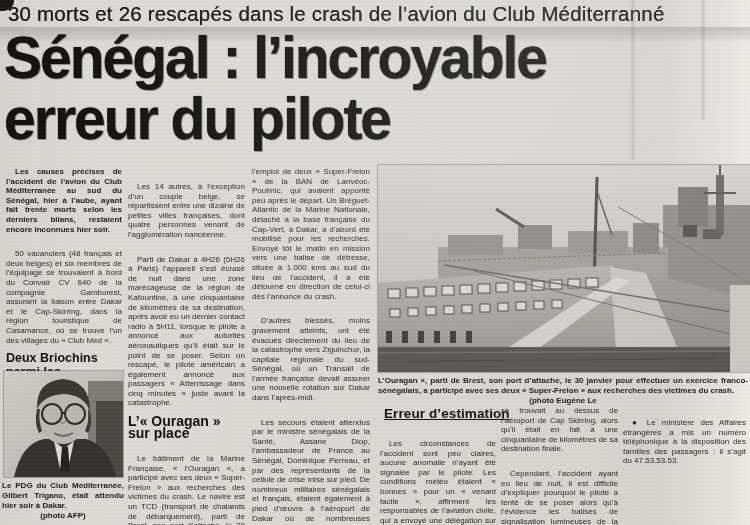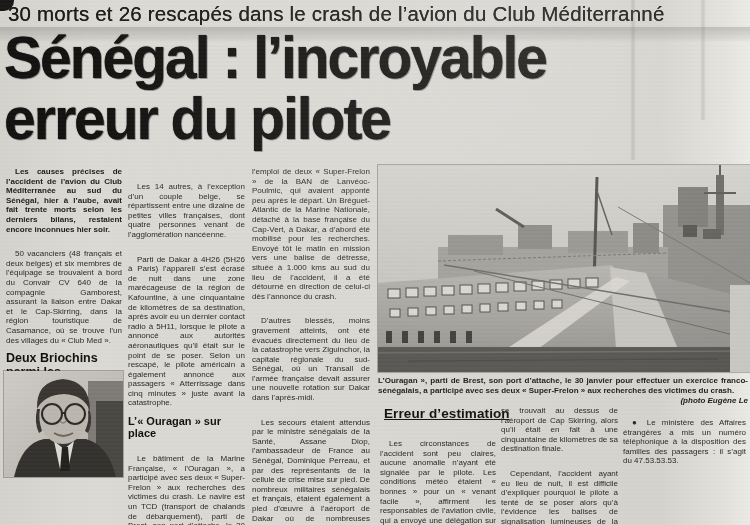--- a/index.html
+++ b/index.html
@@ -48,29 +48,29 @@
   .hl2{top:88px;}
   .col{position:absolute;text-align:justify;font-size:8px;line-height:9.6px;color:#2b2a27;}
   .col p{margin:0 0 7px 0;}
   .col p.ind{text-indent:9px;margin-top:15px;}
   .lead{font-weight:bold;color:#1c1b19;text-indent:9px;}
   .subhead{
     font-weight:bold;color:#121110;font-size:12.5px;line-height:13.5px;
     text-align:left;margin:3px 0 5px 0;
   }
   .subhead2{
-    font-weight:bold;color:#121110;font-size:11px;line-height:12px;
+    font-weight:bold;color:#121110;font-size:14px;line-height:12px;
     text-align:left;margin:2px 0 4px 0;
   }
   .photo-frame{position:absolute;overflow:hidden;box-shadow:0 0 0 1px rgba(60,58,55,.35);}
   .caption{
     position:absolute;font-weight:bold;font-size:8px;line-height:10px;
     color:#1c1b19;text-align:justify;
   }
-  .credit{display:block;text-align:right;font-weight:bold;font-style:italic;}
+  .credit{display:block;text-align:center;font-weight:bold;}
   .bhead{
     position:absolute;font-weight:bold;font-size:13.5px;color:#131210;margin:0;
     letter-spacing:.1px;
   }
 </style>
 </head>
 <body>
 
 <div class="page">
 
@@ -79,21 +79,21 @@
   <div class="kicker">30 morts et 26 rescapés dans le crash de l’avion du Club Méditerranné</div>
 
   <div class="scan-band"></div>
   <div class="crease" style="left:630px;"></div>
   <div class="crease" style="left:700px;height:120px;"></div>
 
   <h1 class="headline hl1">Sénégal : l’incroyable</h1>
   <h1 class="headline hl2">erreur du pilote</h1>
 
   <div class="col" style="left:6px;top:167px;width:116px;">
-    <p class="lead">Les causes précises de l’accident de l’avion du Club Méditerranée au sud du Sénégal, hier à l’aube, avait fait trente morts selon les derniers bilans, restaient encore inconnues hier soir.</p>
+    <p class="lead">Les causes précises de l’accident de l’avion du Club Méditerranée au sud du Sénégal, hier à l’aube, ayant fait trente morts selon les derniers bilans, restaient encore inconnues hier soir.</p>
     <p class="ind">50 vacanciers (48 français et deux belges) et six membres de l’équipage se trouvaient à bord du Convair CV 640 de la compagnie Gamborest, assurant la liaison entre Dakar et le Cap-Skirring, dans la région touristique de Casamance, où se trouve l’un des villages du « Club Med ».</p>
     <div class="subhead">
       <span>Deux Briochins</span><br>
       <span>parmi les passagers</span>
     </div>
     <p>28 passagers étaient originaires de la région parisienne. Deux sont domiciliés à Lille, 2 à Saint-Brieuc, 2 à Orléans et 2 à Oyonnax (Ain).</p>
   </div>
 
   <div class="photo-frame" style="left:4px;top:371px;width:119px;height:106px;">
     <svg width="119" height="106" viewBox="0 0 119 106">
@@ -113,20 +113,24 @@
       <path d="M33,38 Q32,10 59,8 Q86,10 86,40 Q80,24 60,23 Q40,24 33,38 Z" fill="#3a3733"></path>
       <path d="M33,38 Q30,52 35,62 L38,60 Q34,48 36,38 Z" fill="#3a3733"></path>
       <path d="M86,40 Q89,52 84,62 L81,60 Q86,48 84,40 Z" fill="#3a3733"></path>
       <circle cx="48" cy="43" r="10" fill="none" stroke="#2c2a27" stroke-width="2"></circle>
       <circle cx="71" cy="43" r="10" fill="none" stroke="#2c2a27" stroke-width="2"></circle>
       <line x1="58" y1="42" x2="61" y2="42" stroke="#2c2a27" stroke-width="2"></line>
       <path d="M50,62 Q59,68 69,62" fill="none" stroke="#6b6660" stroke-width="2"></path>
       <path d="M56,50 Q59,54 62,50" fill="none" stroke="#8b857d" stroke-width="1.5"></path>
     </svg>
   </div>
+  <div class="caption" style="left:2px;top:481px;width:122px;">
+    <span>Le PDG du Club Méditerranée, Gilbert Trigano, était attendu hier soir à Dakar.</span>
+    <span class="credit">(photo AFP)</span>
+  </div>
 
   <div class="col" style="left:128px;top:167px;width:117px;">
     <p class="ind">Les 14 autres, à l’exception d’un couple belge, se répartissent entre une dizaine de petites villes françaises, dont quatre personnes venant de l’agglomération nancéenne.</p>
     <p class="ind">Parti de Dakar à 4H26 (5H26 à Paris) l’appareil s’est écrasé de nuit dans une zone marécageuse de la région de Kafountine, à une cinquantaine de kilomètres de sa destination, après avoir eu un dernier contact radio à 5H11, lorsque le pilote a annoncé aux autorités aéronautiques qu’il était sur le point de se poser. Selon un rescapé, le pilote américain a également annoncé aux passagers « Atterrissage dans cinq minutes » juste avant la catastrophe.</p>
     <div class="subhead2">L’« Ouragan » sur place</div>
     <p class="ind">Le bâtiment de la Marine Française, « l’Ouragan », a participé avec ses deux « Super-Frelon » aux recherches des victimes du crash. Le navire est un TCD (transport de chalands de débarquement), parti de Brest, son port d’attache, le 30 janvier pour effectuer l’exercice franco-sénégalais « N’Djambour 6 ». Il était arrivé à Dakar le 7 février, avec 550 personnes, y compris 225 hommes de la FAR (Force d’Action Rapide) et les 25 membres du détachement de la 32 F, nécessaires à</p>
   </div>
 
   <div class="col" style="left:252px;top:167px;width:118px;">
     <p>l’emploi de deux « Super-Frelon » de la BAN de Lanvéoc-Poulmic, qui avaient apponté peu après le départ. Un Bréguet-Atlantic de la Marine Nationale, détaché à la base française du Cap-Vert, à Dakar, a d’abord été mobilisé pour les recherches. Envoyé tôt le matin en mission vers une balise de détresse, située à 1.000 kms au sud du lieu de l’accident, il a été détourné en direction de celui-ci dès l’annonce du crash.</p>

